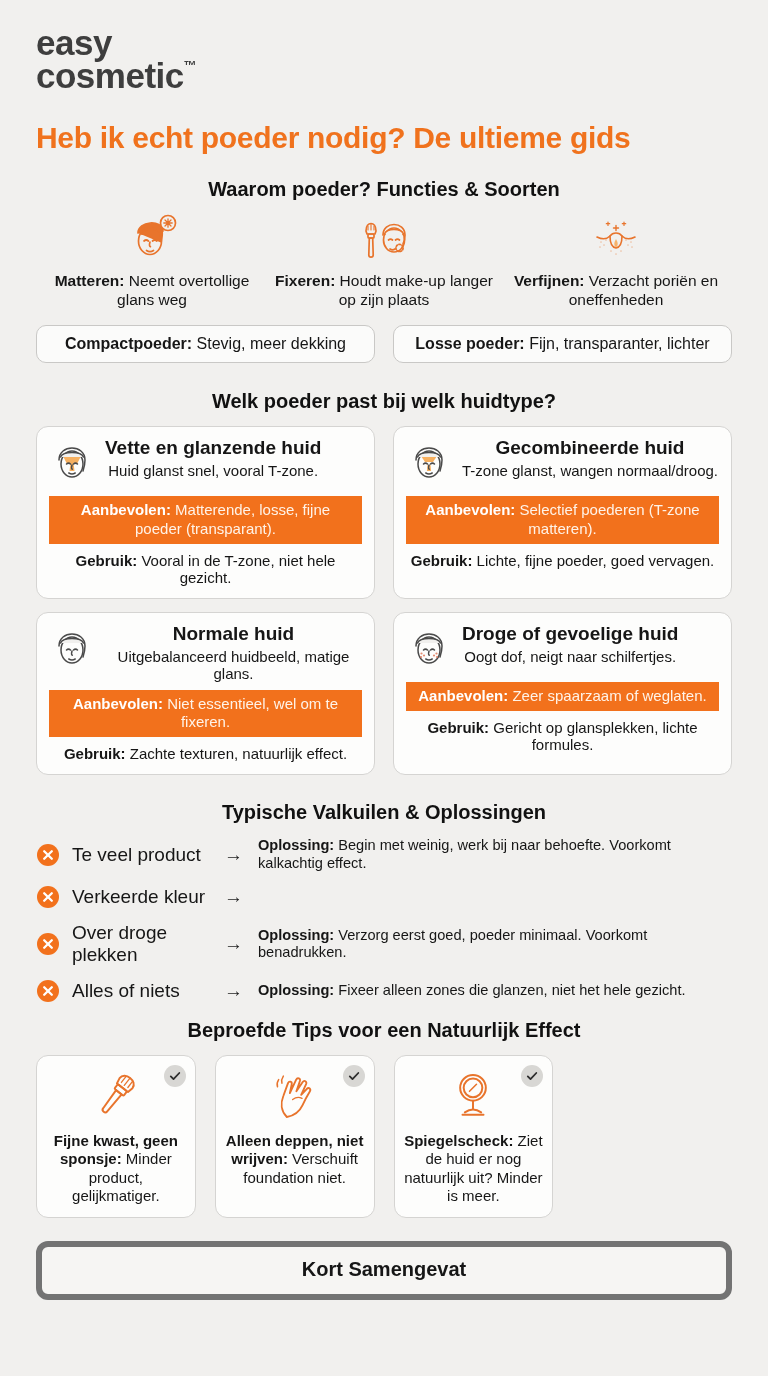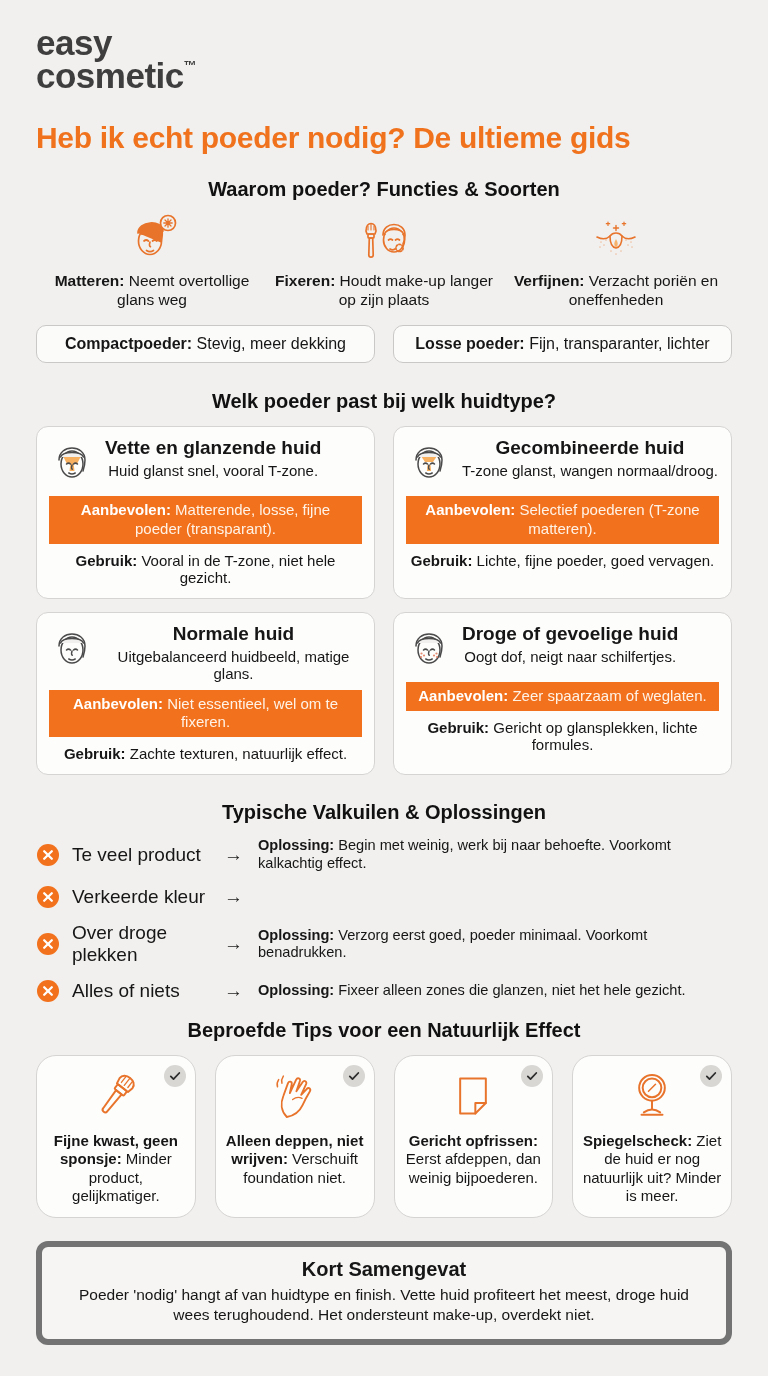--- a/index.html
+++ b/index.html
@@ -47,21 +47,21 @@
   
   .pit-list{margin-top:10px;}
   .pit-row{display:flex;align-items:center;margin:13px 0;}
   .pit-row .xic{flex:0 0 24px;height:24px;margin-right:12px;}
   .pit-label{flex:0 0 152px;font-weight:400;font-size:19px;}
   .pit-arrow{flex:0 0 34px;font-size:19px;color:#222;}
   .pit-text{font-size:14.6px;line-height:1.2;}
 
   
   .tips{display:grid;grid-template-columns:repeat(4,1fr);gap:19px;margin-top:13px;}
-  .tip{position:relative;background:#fdfdfc;border:1px solid #d5d4d2;border-radius:20px;
+  .tip{position:relative;background:#fdfdfc;border:1px solid #d5d4d2;border-radius:12px;
        padding:12px 9px 12px;text-align:center;}
   .tip .check{position:absolute;top:9px;right:9px;width:22px;height:22px;border-radius:50%;
        background:#d8d7d4;display:flex;align-items:center;justify-content:center;}
   .tip .ic{height:56px;display:flex;align-items:center;justify-content:center;}
   .tip .txt{margin-top:8px;font-size:15px;line-height:1.22;}
 
   
   .summary{margin-top:23px;border:6px solid #737373;border-radius:12px;background:#f6f5f3;
            padding:11px 26px 13px;text-align:center;}
   .summary .t{font-size:20px;font-weight:800;}
@@ -315,34 +315,20 @@
       <div class="ic">
         <svg width="56" height="56" viewBox="0 0 48 48" fill="none" stroke="#e8742c" stroke-width="1.6" stroke-linecap="round" stroke-linejoin="round">
           <path d="M10 10 q-2 3 -1 6 M14 7 q-2 3 -1.2 6" stroke-width="1.3"></path>
           <path d="M17 42 C12 37 11.5 30 14 24 L18 13 C18.8 11 21.6 11.4 21.2 13.8 L19.6 21.5 L25 10 C26.1 7.8 28.9 8.8 28.2 11.2 L25.2 20 L30.6 12 C32 10 34.4 11.5 33.5 13.8 L29.3 23 L34.2 17.8 C35.9 16.1 38 18 36.7 20.2 C33.6 25.3 32 28.6 30.5 31.8 C27.7 37.8 23.5 40.8 17 42 Z"></path>
           <path d="M22 27 q4 -3 8 -1" stroke-width="1.2"></path>
         </svg>
       </div>
       <div class="txt"><b class="lead">Alleen deppen, niet wrijven:</b><span> Verschuift foundation niet.</span></div>
     </div>
 
-    <div class="tip">
-      <div class="check">
-          <svg width="14" height="14" viewBox="0 0 14 14" fill="none">
-            <path d="M2.8 7.4 l2.7 2.7 L11.3 4" stroke="#2d2d2d" stroke-width="1.8" stroke-linecap="round" stroke-linejoin="round"></path>
-          </svg>
-        </div>
-      <div class="ic">
-        <svg width="56" height="56" viewBox="0 0 48 48" fill="none" stroke="#e8742c" stroke-width="1.7" stroke-linecap="round" stroke-linejoin="round">
-          <path d="M13 9 h22 v21 l-9 9 H13 Z"></path>
-          <path d="M35 30 H26 v9"></path>
-        </svg>
-      </div>
-      <div class="txt"><b class="lead">Gericht opfrissen:</b><span> Eerst afdeppen, dan weinig bijpoederen.</span></div>
-    </div>
 
     <div class="tip">
       <div class="check">
           <svg width="14" height="14" viewBox="0 0 14 14" fill="none">
             <path d="M2.8 7.4 l2.7 2.7 L11.3 4" stroke="#2d2d2d" stroke-width="1.8" stroke-linecap="round" stroke-linejoin="round"></path>
           </svg>
         </div>
       <div class="ic">
         <svg width="56" height="56" viewBox="0 0 48 48" fill="none" stroke="#e8742c" stroke-width="1.7" stroke-linecap="round" stroke-linejoin="round">
           <circle cx="24" cy="17" r="11"></circle>
@@ -352,16 +338,15 @@
           <path d="M17 38 q7 -5 14 0"></path>
           <path d="M15 40 h18"></path>
         </svg>
       </div>
       <div class="txt"><b class="lead">Spiegelscheck:</b><span> Ziet de huid er nog natuurlijk uit? Minder is meer.</span></div>
     </div>
   </div>
 
   <div class="summary">
     <div class="t">Kort Samengevat</div>
-    <div class="b">Poeder 'nodig' hangt af van huidtype en finish. Vette huid profiteert het meest, droge huid wees terughoudend. Het ondersteunt make-up, overdekt niet.</div>
   </div>
 
 </div>
 
 </body></html>

